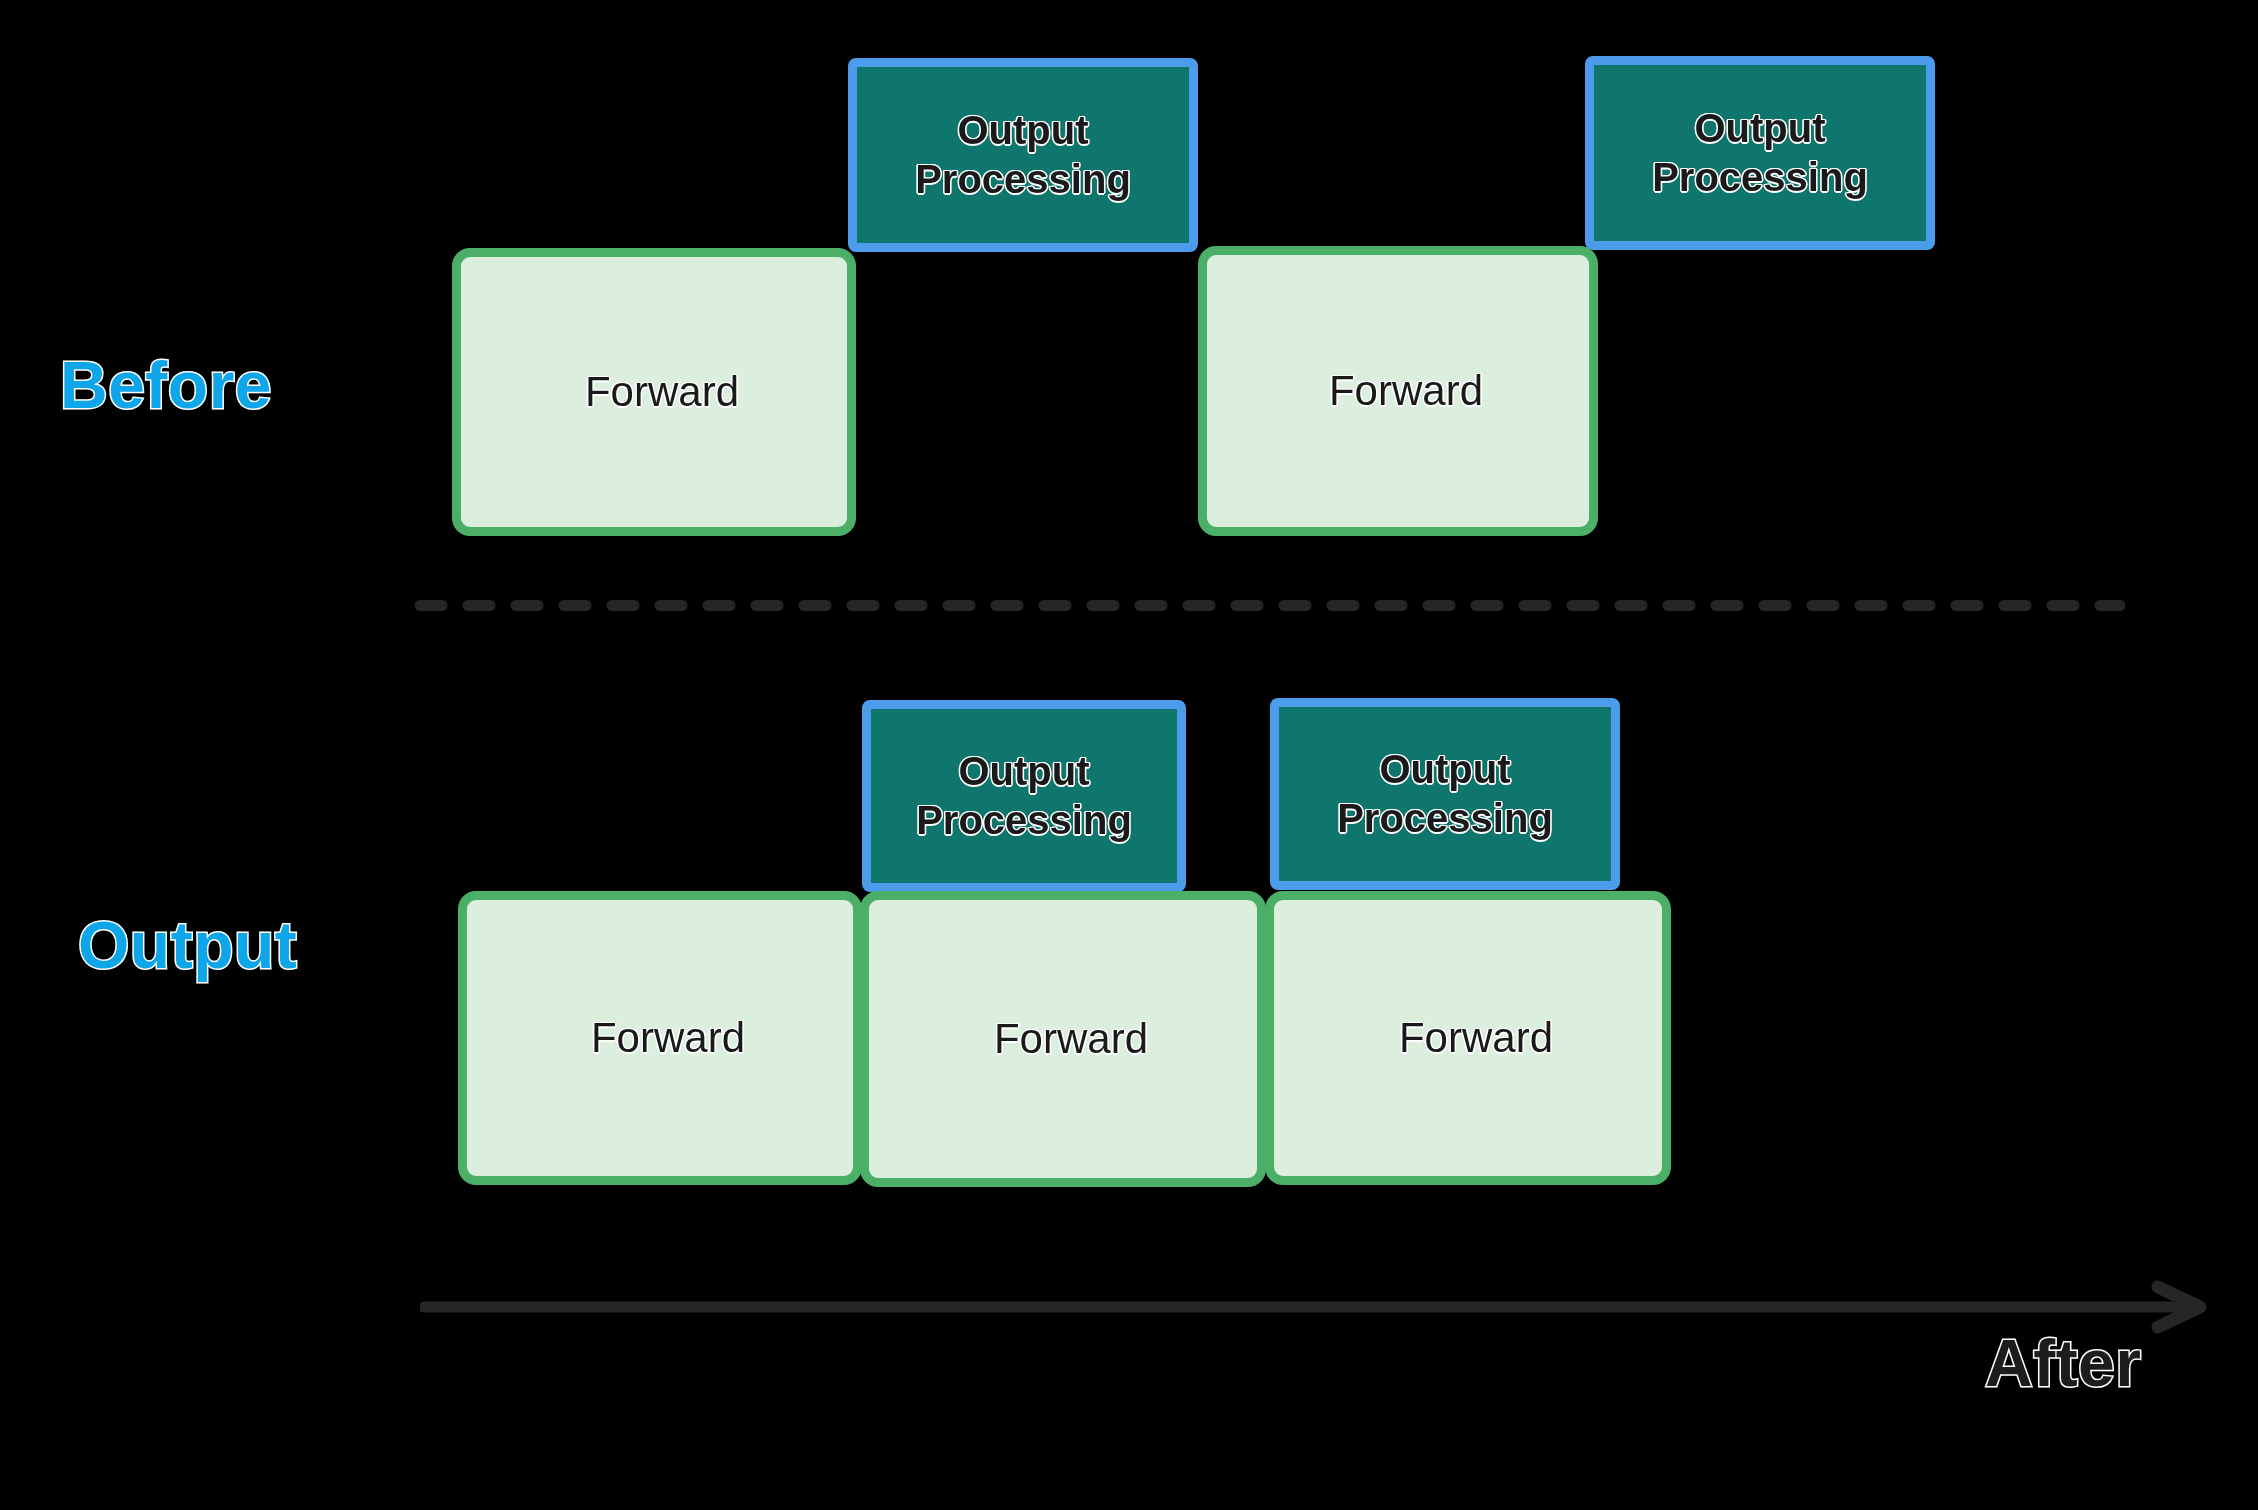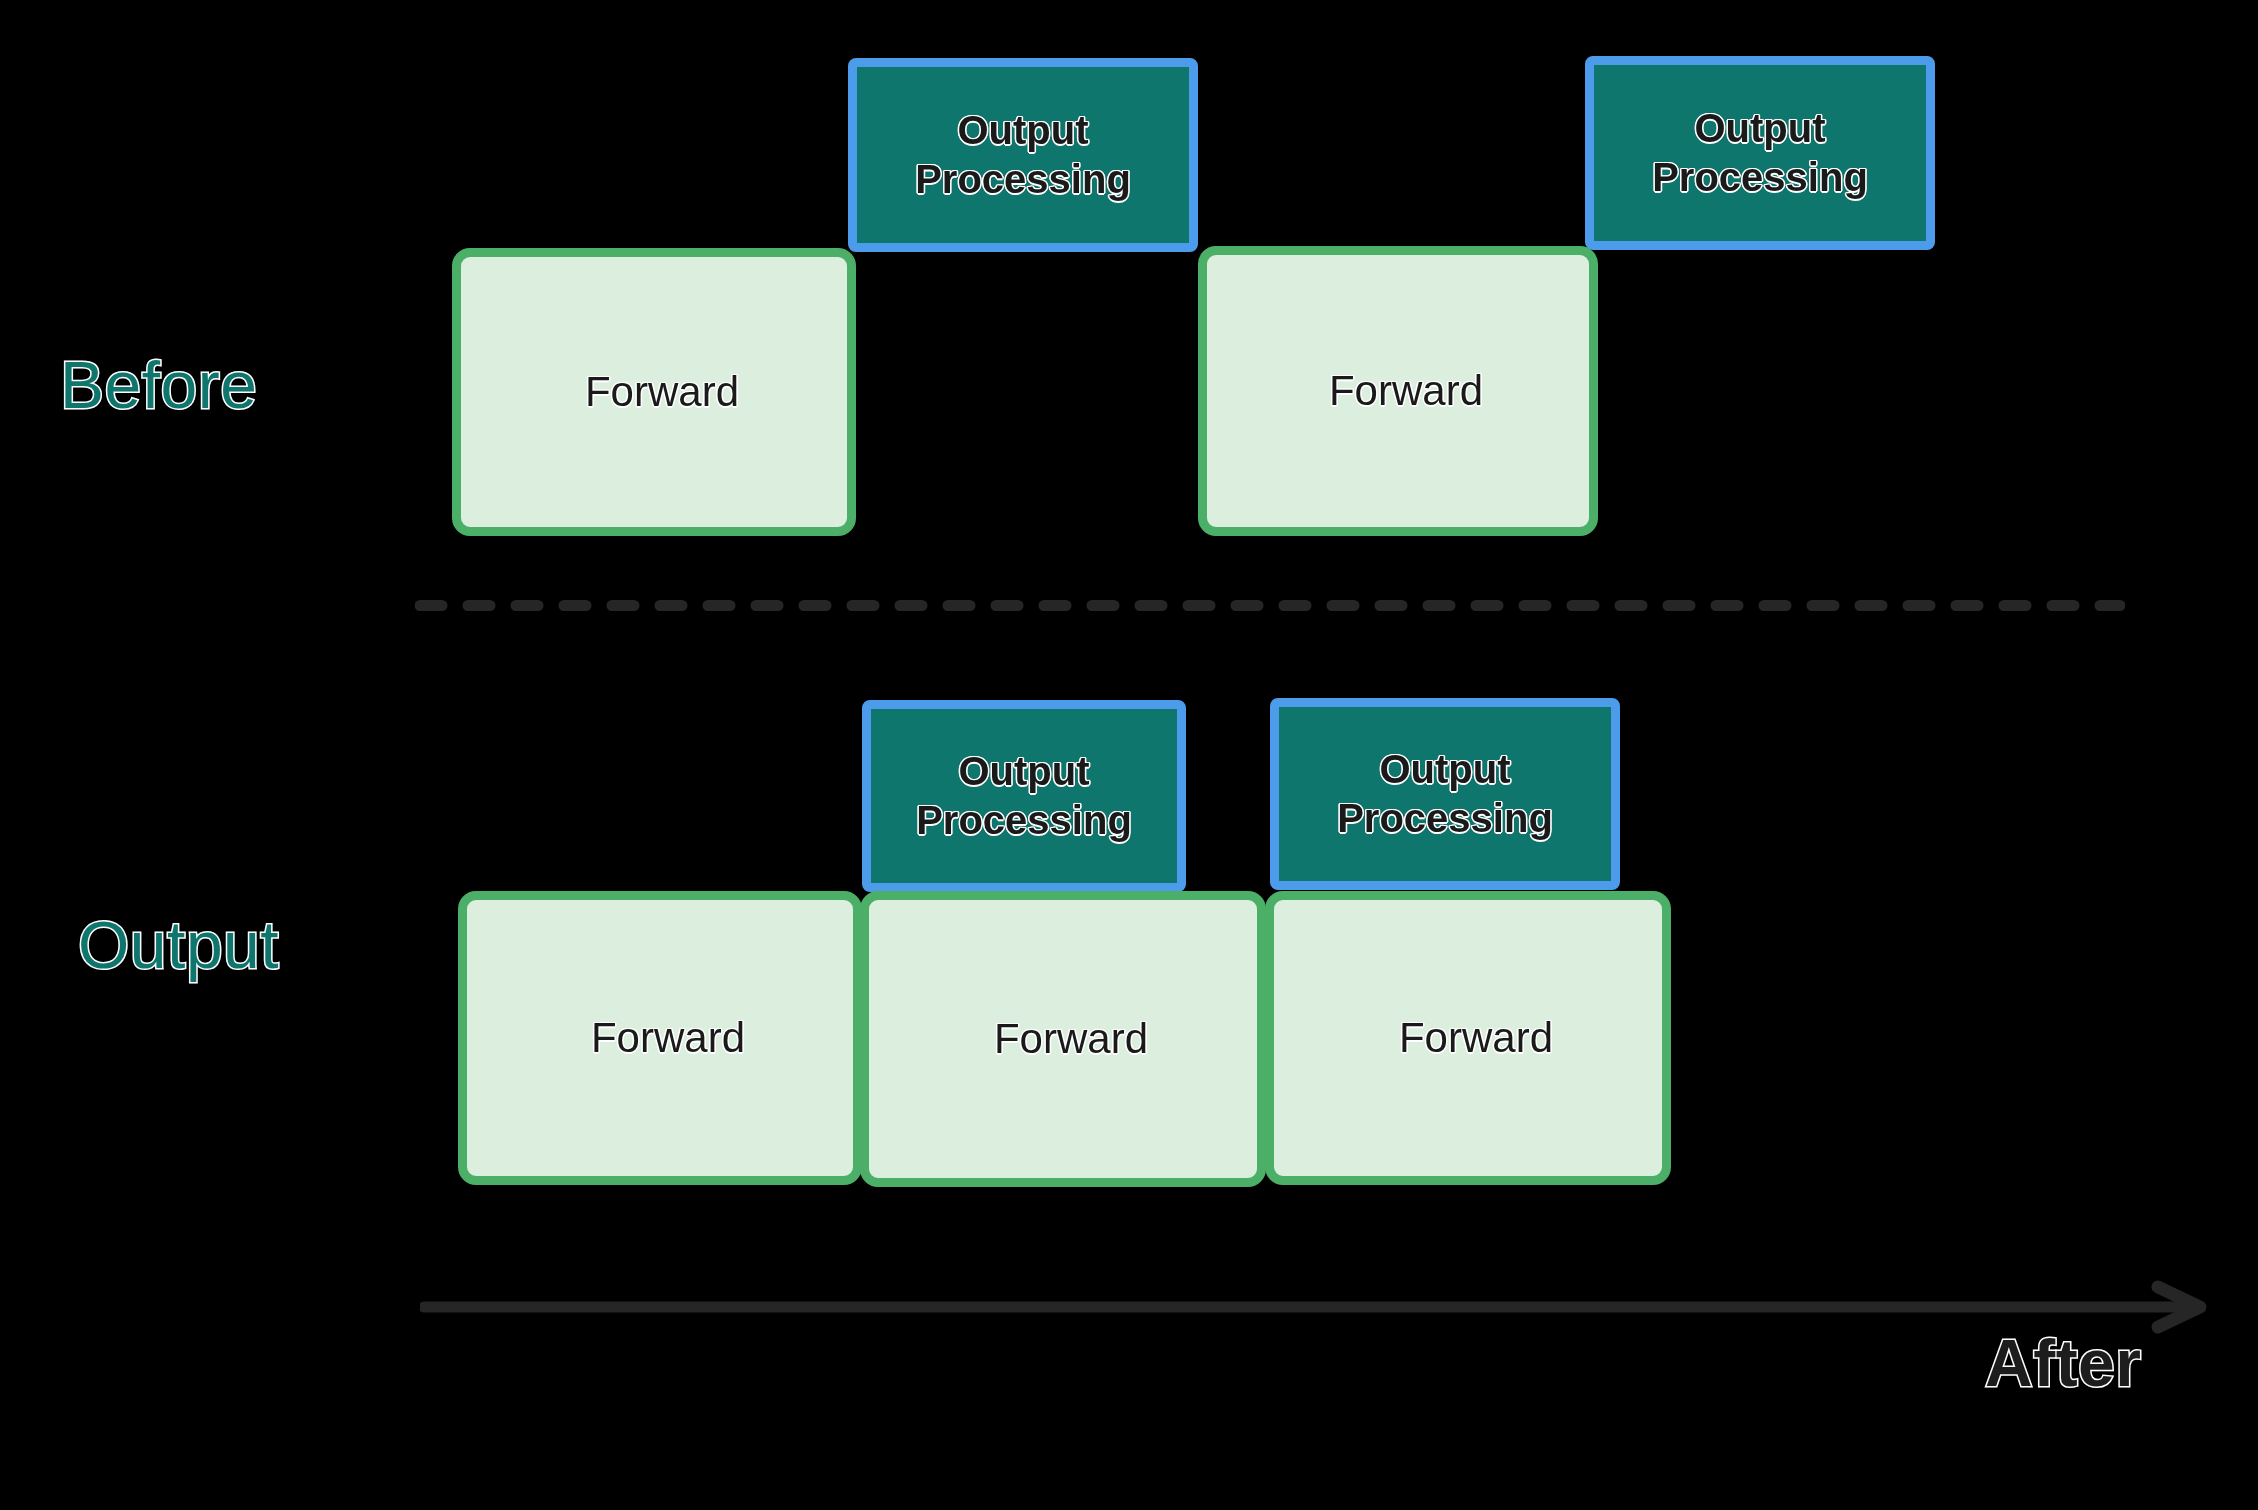--- a/index.html
+++ b/index.html
@@ -14,24 +14,24 @@
     position: relative;
     width: 2258px;
     height: 1510px;
     background: #000000;
     overflow: hidden;
   }
 
   
   .row-label {
     position: absolute;
-    font-weight: 400;
+    font-weight: 700;
     font-size: 66px;
     line-height: 1;
-    color: #0f766e;
+    color: #0ea5e9;
     letter-spacing: 0.5px;
     -webkit-text-stroke: 3px #ffffff;
     paint-order: stroke fill;
     white-space: nowrap;
   }
   #label-before { left: 60px;  top: 352px; }
   #label-after  { left: 78px;  top: 912px; }
 
   #time-label {
     position: absolute;

